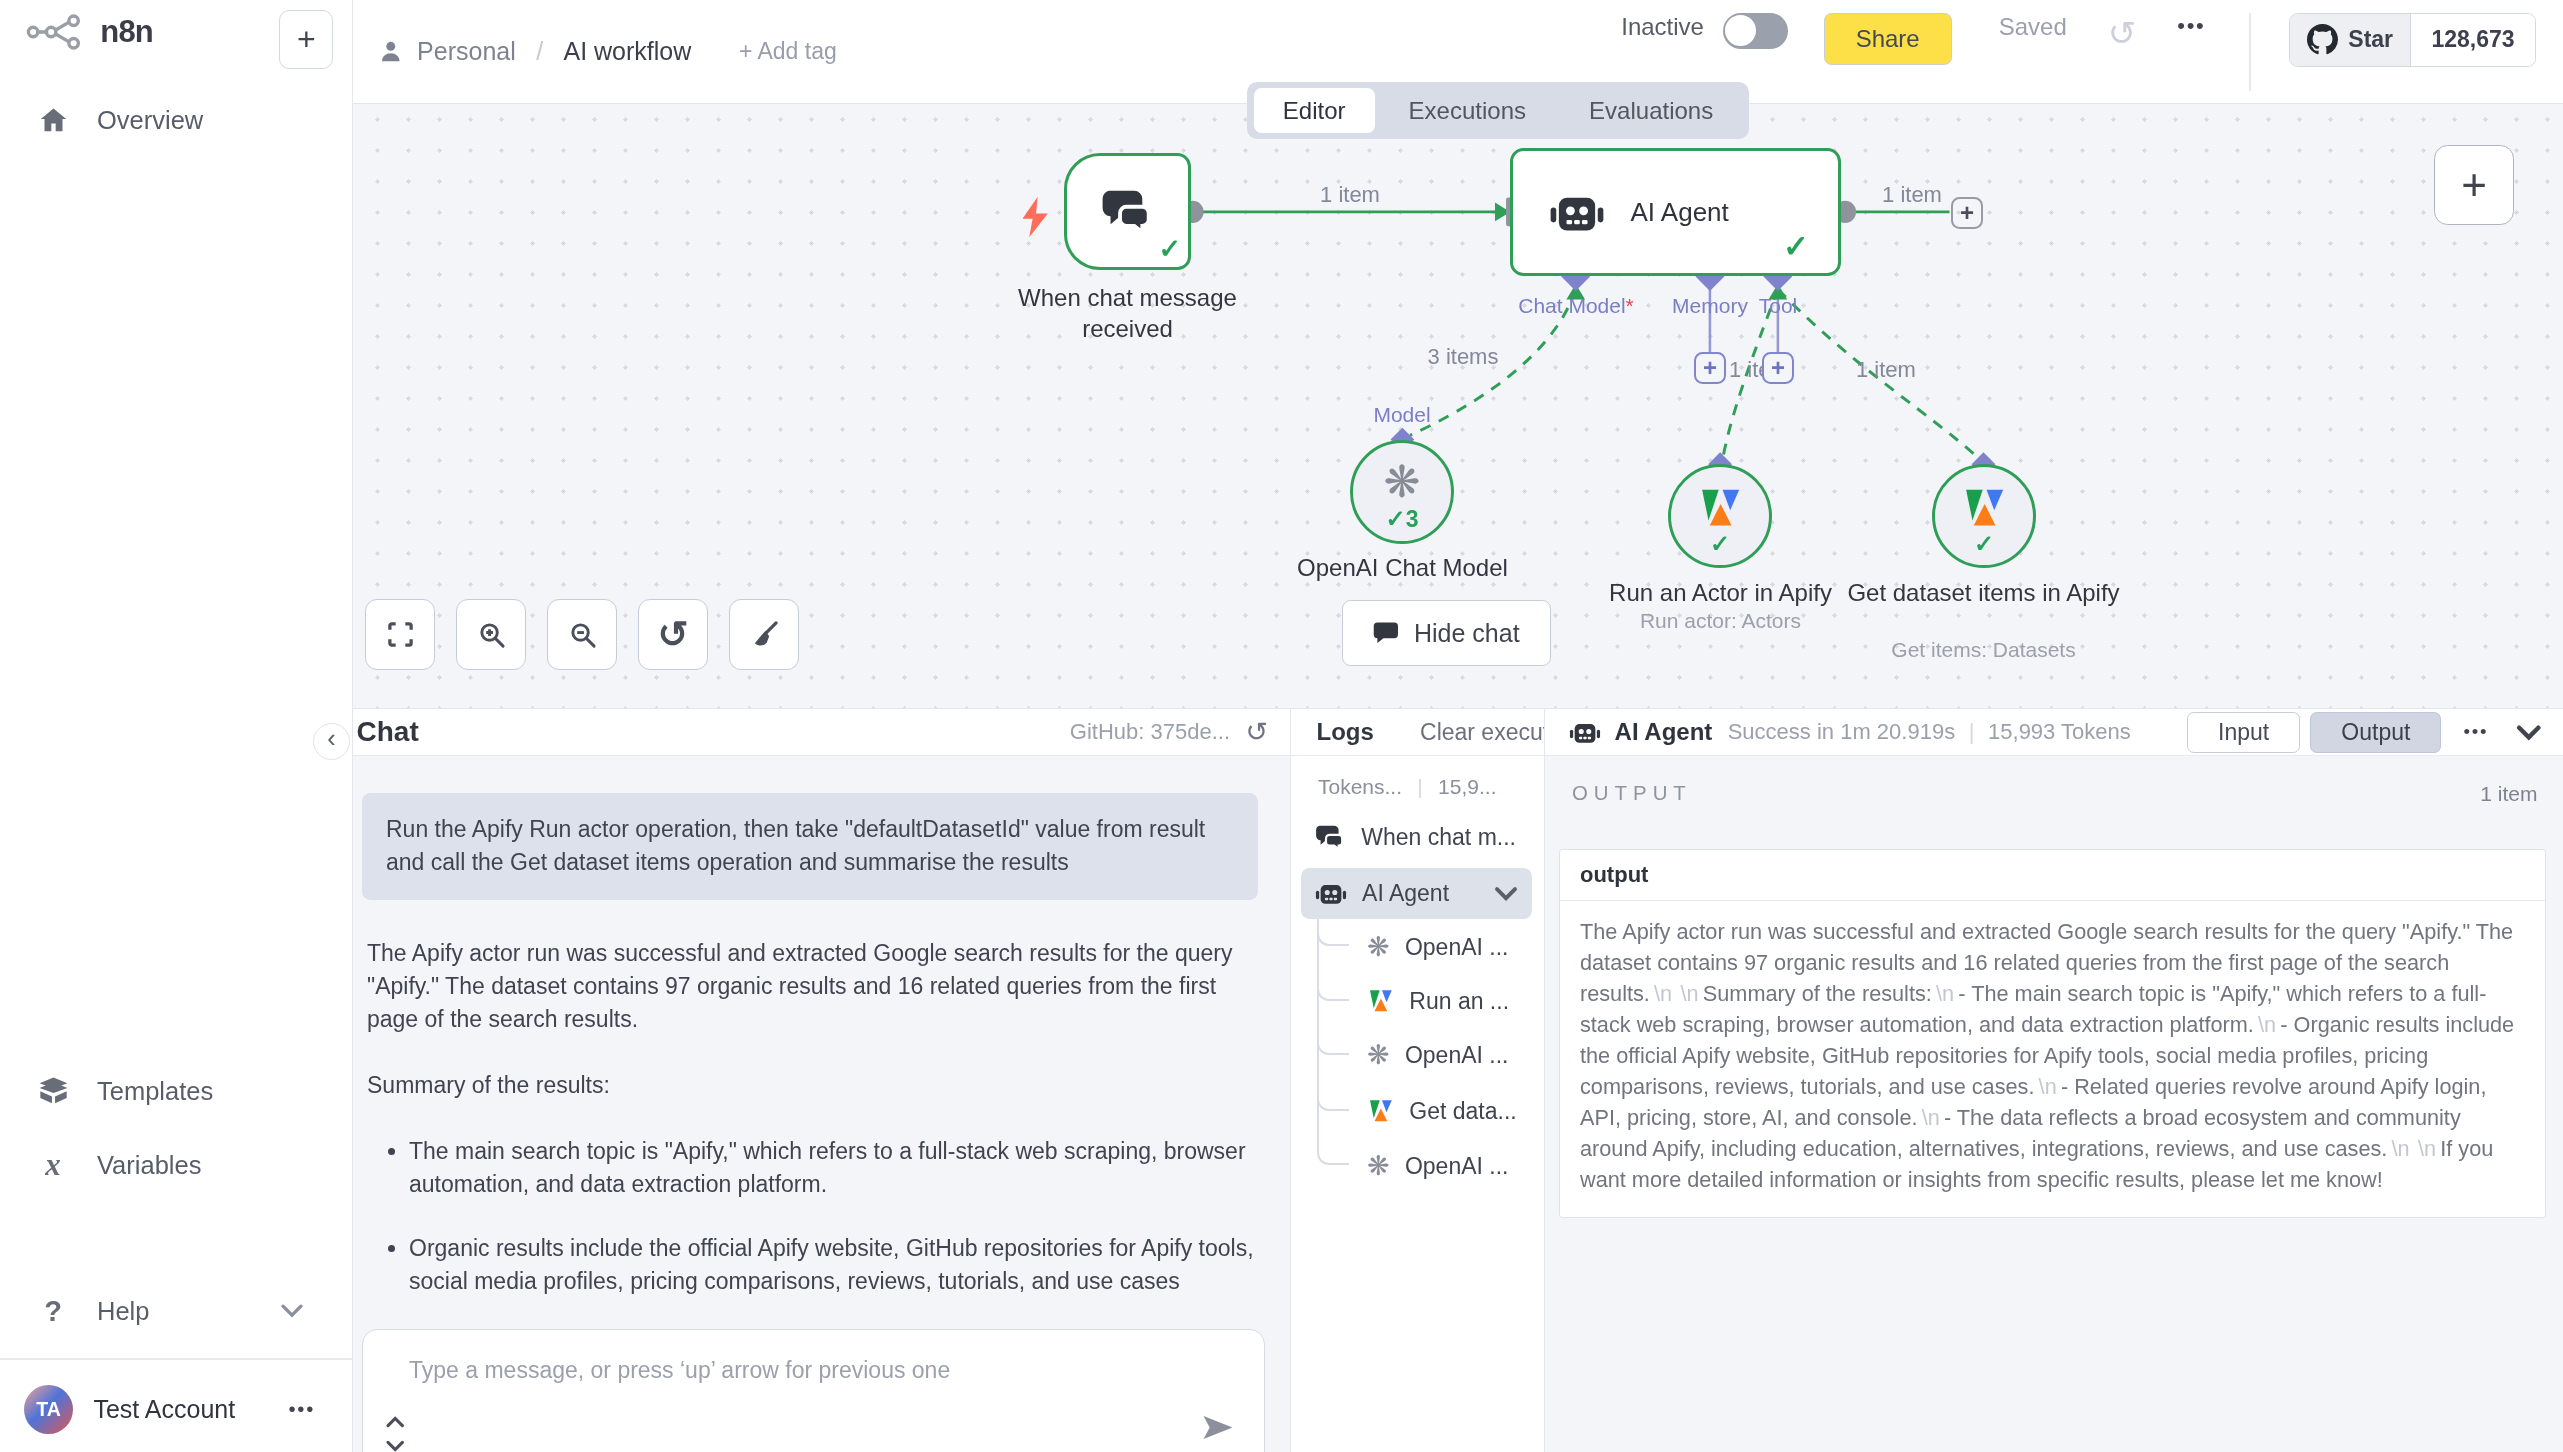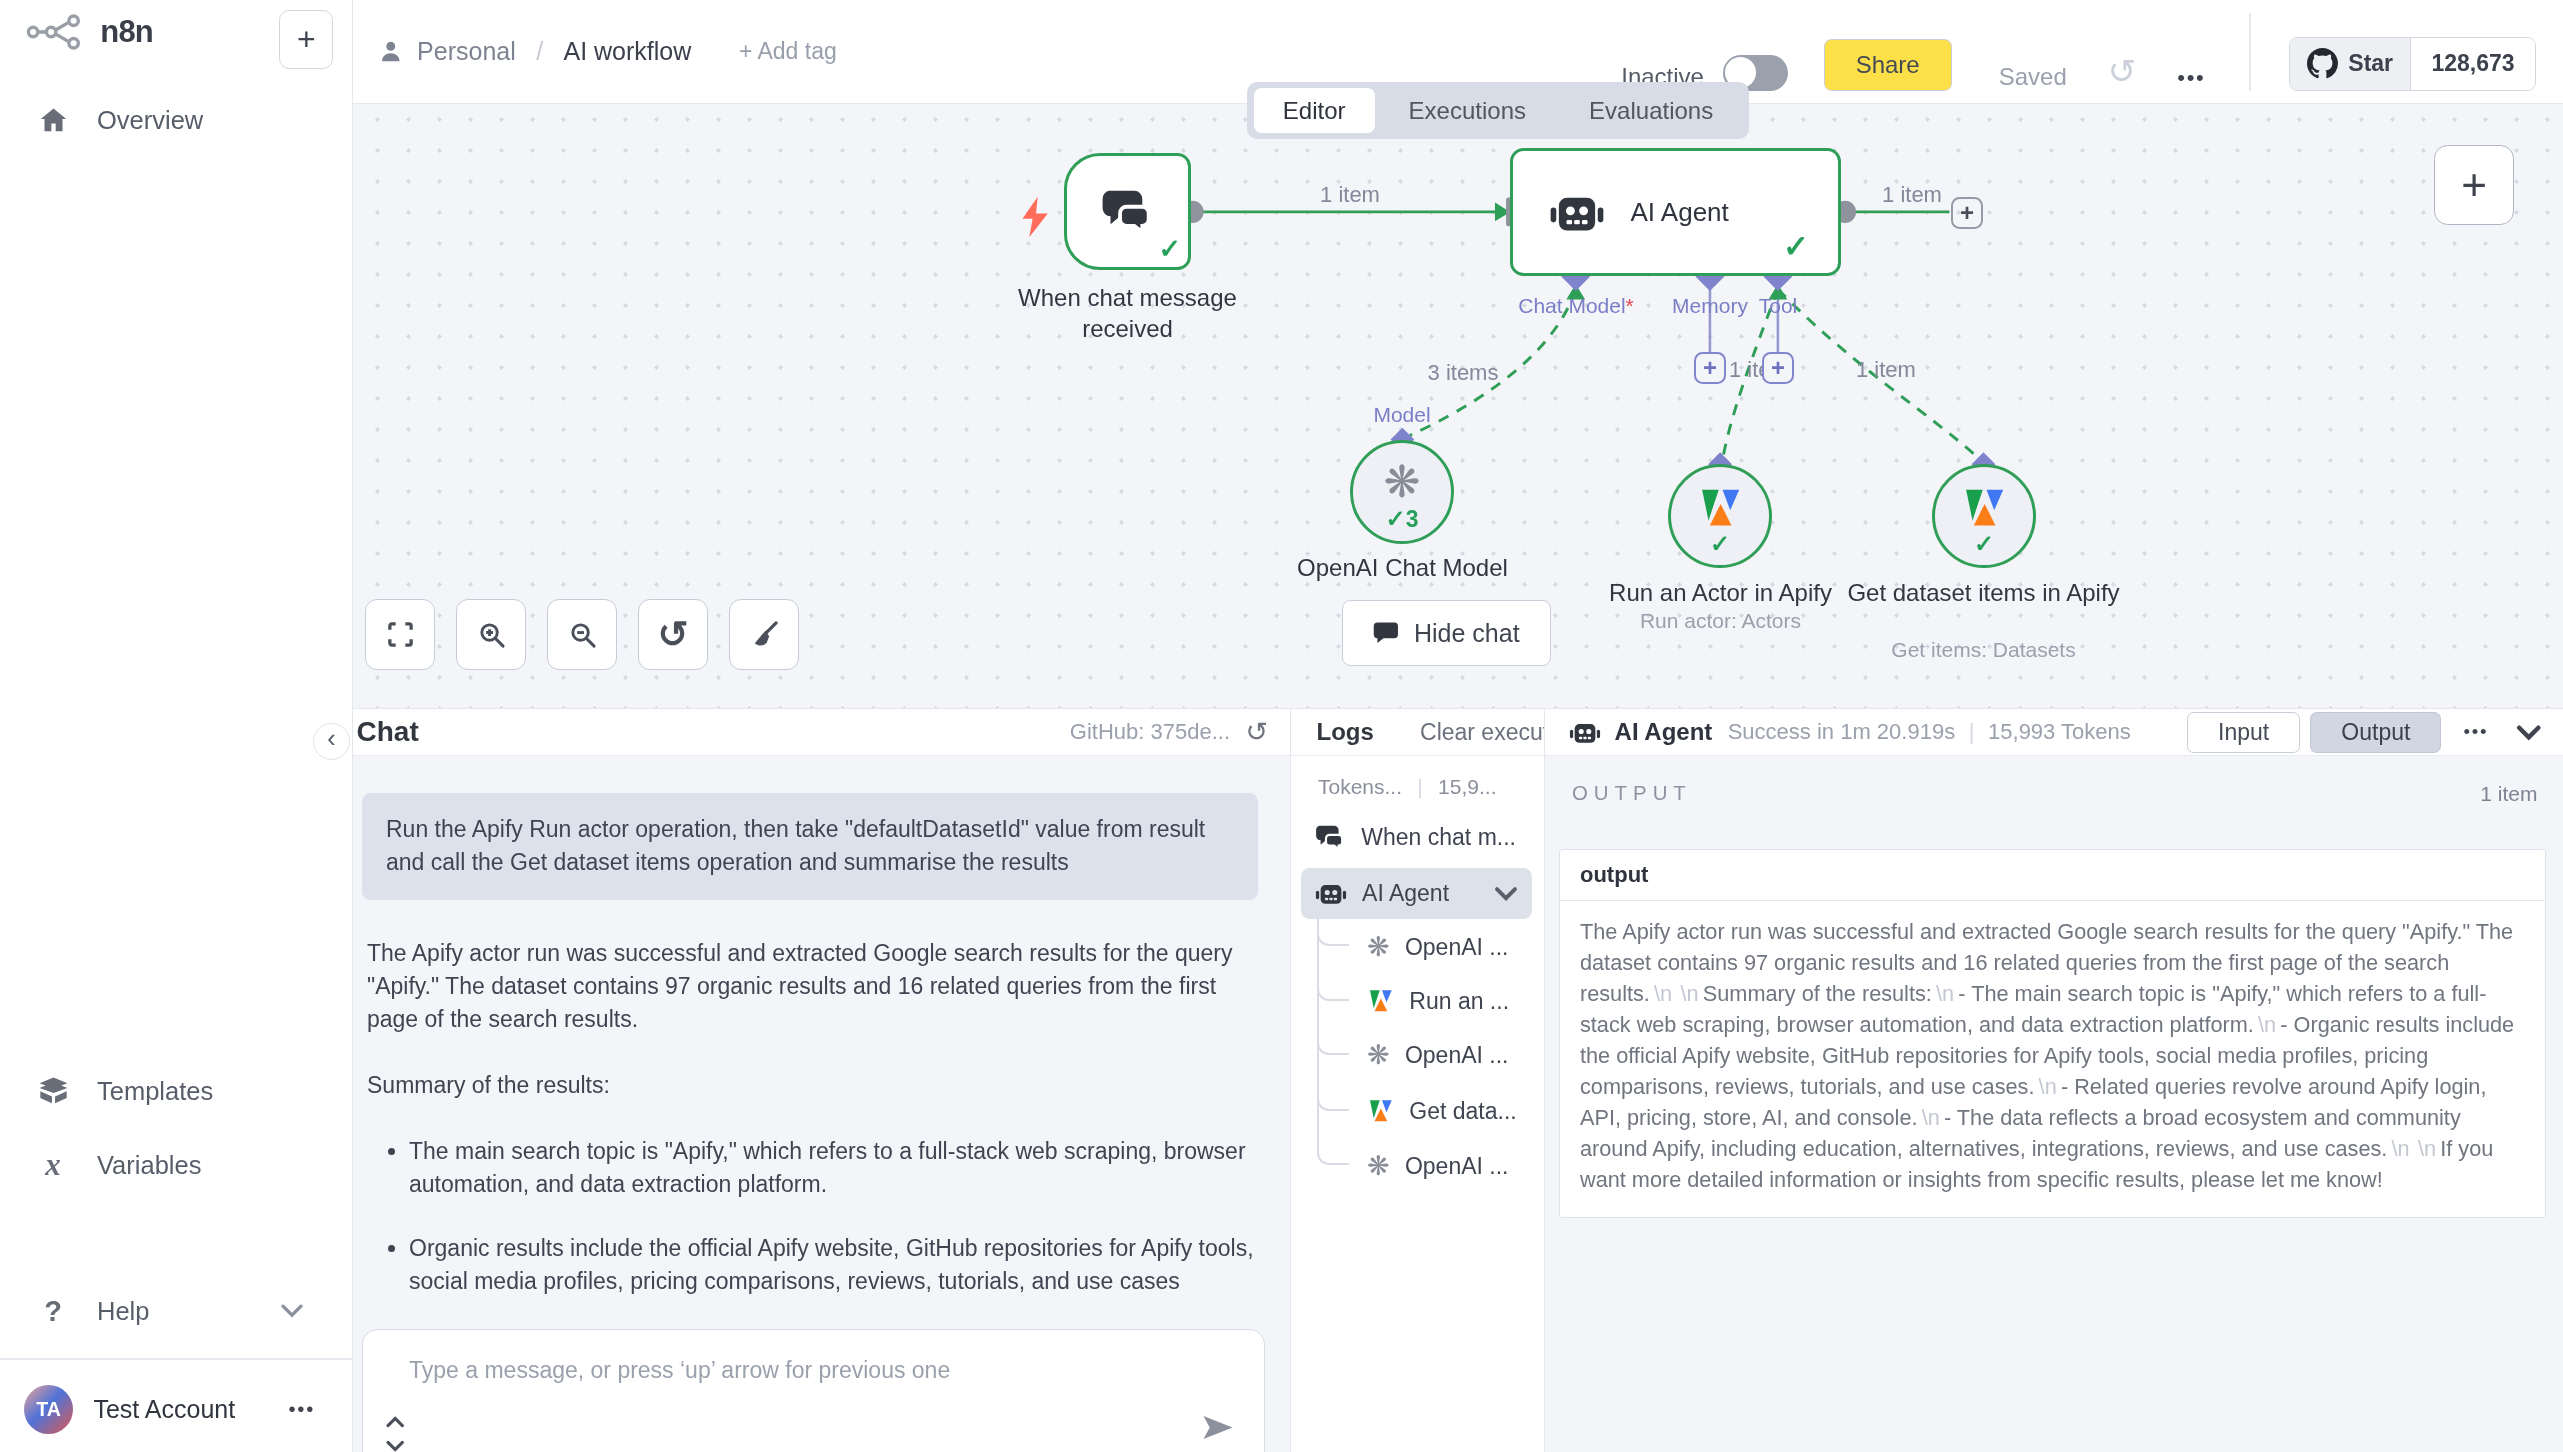--- a/index.html
+++ b/index.html
@@ -21,21 +21,21 @@
   .account-name { font-size:25px; color:#2f343e; }
   .account-more { margin-left:auto; margin-right:37px; color:#42464f; font-size:20.4px; letter-spacing:1.7px; }
 
   
   .topbar { position:absolute; left:331px; top:0; width:2232px; height:104px; background:#fff; border-bottom:1.7px solid #e4e7ec; display:flex; align-items:center; z-index:15; }
   .crumbs { display:flex; align-items:center; margin-left:47px; gap:13.6px; }
   .crumb-proj { color:#7d8390; font-size:25px; }
   .crumb-sep { color:#c6cad2; font-size:25px; margin:0 6.8px; }
   .crumb-wf { color:#3b404c; font-size:25px; }
   .add-tag { color:#989eab; font-size:23px; margin-left:34px; cursor:pointer; }
-  .topbar-right { margin-left:auto; display:flex; align-items:flex-end; }
+  .topbar-right { margin-left:auto; display:flex; align-items:flex-start; }
   .status-label { color:#565b67; font-size:24px; }
   .toggle { width:65px; height:36px; border-radius:18px; background:#9aa1ad; margin-left:18.7px; position:relative; cursor:pointer; }
   .toggle .knob { position:absolute; left:2.5px; top:2.5px; width:31px; height:31px; border-radius:50%; background:#fff; }
   .share-btn { margin-left:36px; padding:11px 31px; border:1.7px solid #c9cdd7; border-radius:7.6px; background:#fde047; font-size:24px; color:#454a56; cursor:pointer; }
   .saved-label { margin-left:47px; color:#9aa0ad; font-size:24px; }
   .hist-ic { margin-left:41px; color:#ccd0da; font-size:34px; cursor:pointer; }
   .top-more { margin-left:41px; color:#3f444f; font-size:22px; letter-spacing:1.7px; cursor:pointer; }
   .top-divider { width:1.7px; height:78px; background:#e7e9ef; margin-left:44px; }
   .gh-widget { display:flex; align-items:stretch; border:1.7px solid #d3d7df; border-radius:8.5px; overflow:hidden; height:54px; margin-left:38px; margin-right:27px; cursor:pointer; }
   .gh-star { display:flex; align-items:center; gap:10.2px; background:#edeff3; padding:0 17px; font-size:23px; font-weight:bold; color:#3c414d; }
@@ -294,21 +294,21 @@
               <rect x="20" y="19.6" width="3.4" height="2.6" rx="0.8"></rect>
             </g>
         </svg>
       </span>
       <span class="agent-label">AI Agent</span>
       <span class="agent-check">✓</span>
     </div>
 
     <div class="edge-label" style="left:1019px; top:78px; transform:translateX(-50%);">1 item</div>
     <div class="edge-label" style="left:1581px; top:78px; transform:translateX(-50%);">1 item</div>
-    <div class="edge-label" style="left:1132px; top:256px; transform:translateX(-50%);">3 items</div>
+    <div class="edge-label" style="left:1132px; top:240px; transform:translateX(-50%);">3 items</div>
     <div class="edge-label" style="left:1398px; top:253px;">1 item</div>
     <div class="edge-label" style="left:1525px; top:253px;">1 item</div>
 
     <div class="port-label" style="left:1245px; top:190px; transform:translateX(-50%);"><span>Chat Model</span><span class="req">*</span></div>
     <div class="port-label" style="left:1379px; top:190px; transform:translateX(-50%);">Memory</div>
     <div class="port-label" style="left:1447px; top:190px; transform:translateX(-50%);">Tool</div>
     <div class="port-label" style="left:1071px; top:299px; transform:translateX(-50%);">Model</div>
 
     <div class="plus-box plus-gray" style="left:1620px; top:93px;">+</div>
     <div class="plus-box plus-purple" style="left:1363px; top:248px;">+</div>

